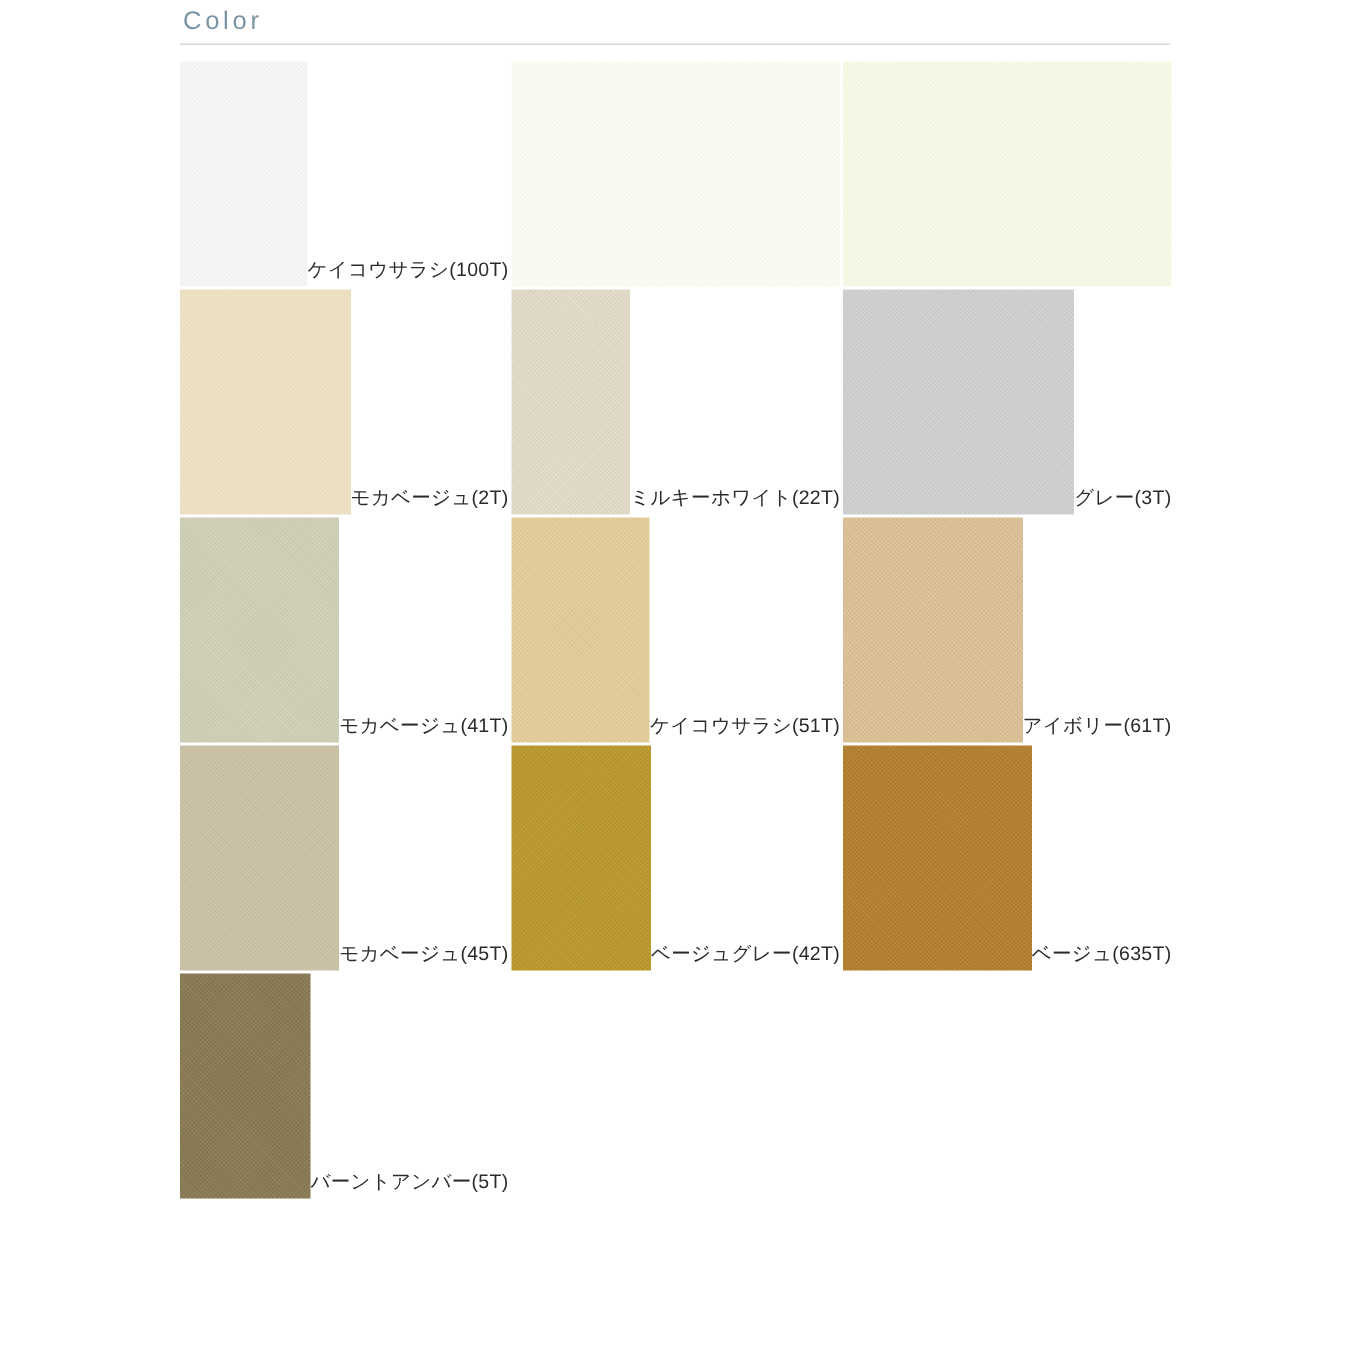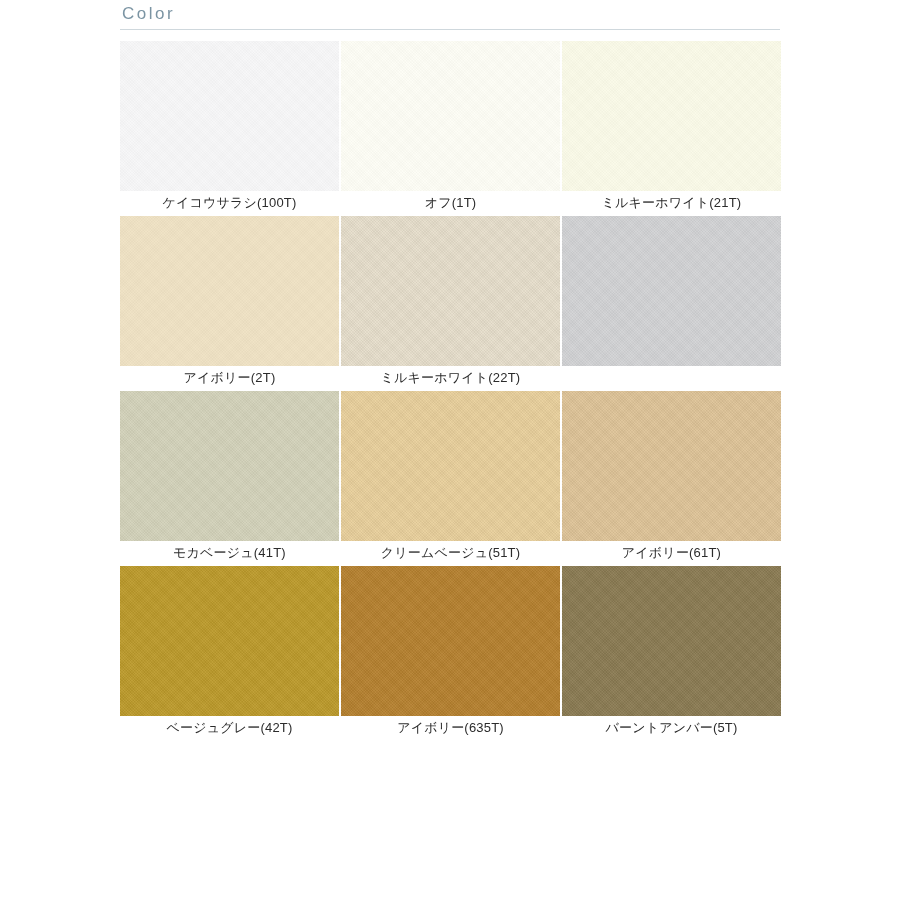--- a/index.html
+++ b/index.html
@@ -50,22 +50,22 @@
     top: 41px;
     width: 663px;
     display: flex;
     flex-wrap: wrap;
     gap: 2px 2px;
   }
 
   .swatch-cell {
     width: 219px;
     display: flex;
-    flex-direction: column;
-    align-items: center;
+    flex-direction: row;
+    align-items: flex-end;
   }
 
   .swatch-chip {
     width: 219px;
     height: 150px;
     position: relative;
     overflow: hidden;
   }
 
   
@@ -128,74 +128,79 @@
       <div class="swatch-cell">
         <div class="swatch-chip tex-low" style="background: rgb(247, 247, 248);">
           <div class="weave"></div>
         </div>
         <span class="swatch-label">ケイコウサラシ(100T)</span>
       </div>
       <div class="swatch-cell">
         <div class="swatch-chip tex-low" style="background: rgb(253, 253, 245);">
           <div class="weave"></div>
         </div>
-        <span class="swatch-label">オフ(1T)</span>
       </div>
       <div class="swatch-cell">
         <div class="swatch-chip tex-low" style="background: rgb(250, 250, 232);">
           <div class="weave"></div>
         </div>
-        <span class="swatch-label">ミルキーホワイト(21T)</span>
       </div>
       <div class="swatch-cell">
         <div class="swatch-chip tex-low" style="background: rgb(239, 226, 196);">
           <div class="weave"></div>
         </div>
-        <span class="swatch-label">アイボリー(2T)</span>
+        <span class="swatch-label">モカベージュ(2T)</span>
       </div>
       <div class="swatch-cell">
         <div class="swatch-chip tex-high" style="background: rgb(230, 222, 203);">
           <div class="weave"></div>
         </div>
         <span class="swatch-label">ミルキーホワイト(22T)</span>
       </div>
       <div class="swatch-cell">
         <div class="swatch-chip tex-mid" style="background: rgb(210, 211, 213);">
           <div class="weave"></div>
         </div>
+        <span class="swatch-label">グレー(3T)</span>
       </div>
       <div class="swatch-cell">
         <div class="swatch-chip tex-mid" style="background: rgb(211, 210, 186);">
           <div class="weave"></div>
         </div>
         <span class="swatch-label">モカベージュ(41T)</span>
       </div>
       <div class="swatch-cell">
         <div class="swatch-chip tex-high" style="background: rgb(232, 207, 155);">
           <div class="weave"></div>
         </div>
-        <span class="swatch-label">クリームベージュ(51T)</span>
+        <span class="swatch-label">ケイコウサラシ(51T)</span>
       </div>
       <div class="swatch-cell">
         <div class="swatch-chip tex-high" style="background: rgb(222, 195, 151);">
           <div class="weave"></div>
         </div>
         <span class="swatch-label">アイボリー(61T)</span>
       </div>
       <div class="swatch-cell">
+        <div class="swatch-chip tex-mid" style="background: rgb(207, 196, 168);">
+          <div class="weave"></div>
+        </div>
+        <span class="swatch-label">モカベージュ(45T)</span>
+      </div>
+      <div class="swatch-cell">
         <div class="swatch-chip tex-high" style="background: rgb(188, 154, 42);">
           <div class="weave"></div>
         </div>
         <span class="swatch-label">ベージュグレー(42T)</span>
       </div>
       <div class="swatch-cell">
         <div class="swatch-chip tex-high" style="background: rgb(181, 128, 46);">
           <div class="weave"></div>
         </div>
-        <span class="swatch-label">アイボリー(635T)</span>
+        <span class="swatch-label">ベージュ(635T)</span>
       </div>
       <div class="swatch-cell">
         <div class="swatch-chip tex-high" style="background: rgb(138, 122, 82);">
           <div class="weave"></div>
         </div>
         <span class="swatch-label">バーントアンバー(5T)</span>
       </div>
     </div>
 
   <div class="edge-bar-left"></div>

